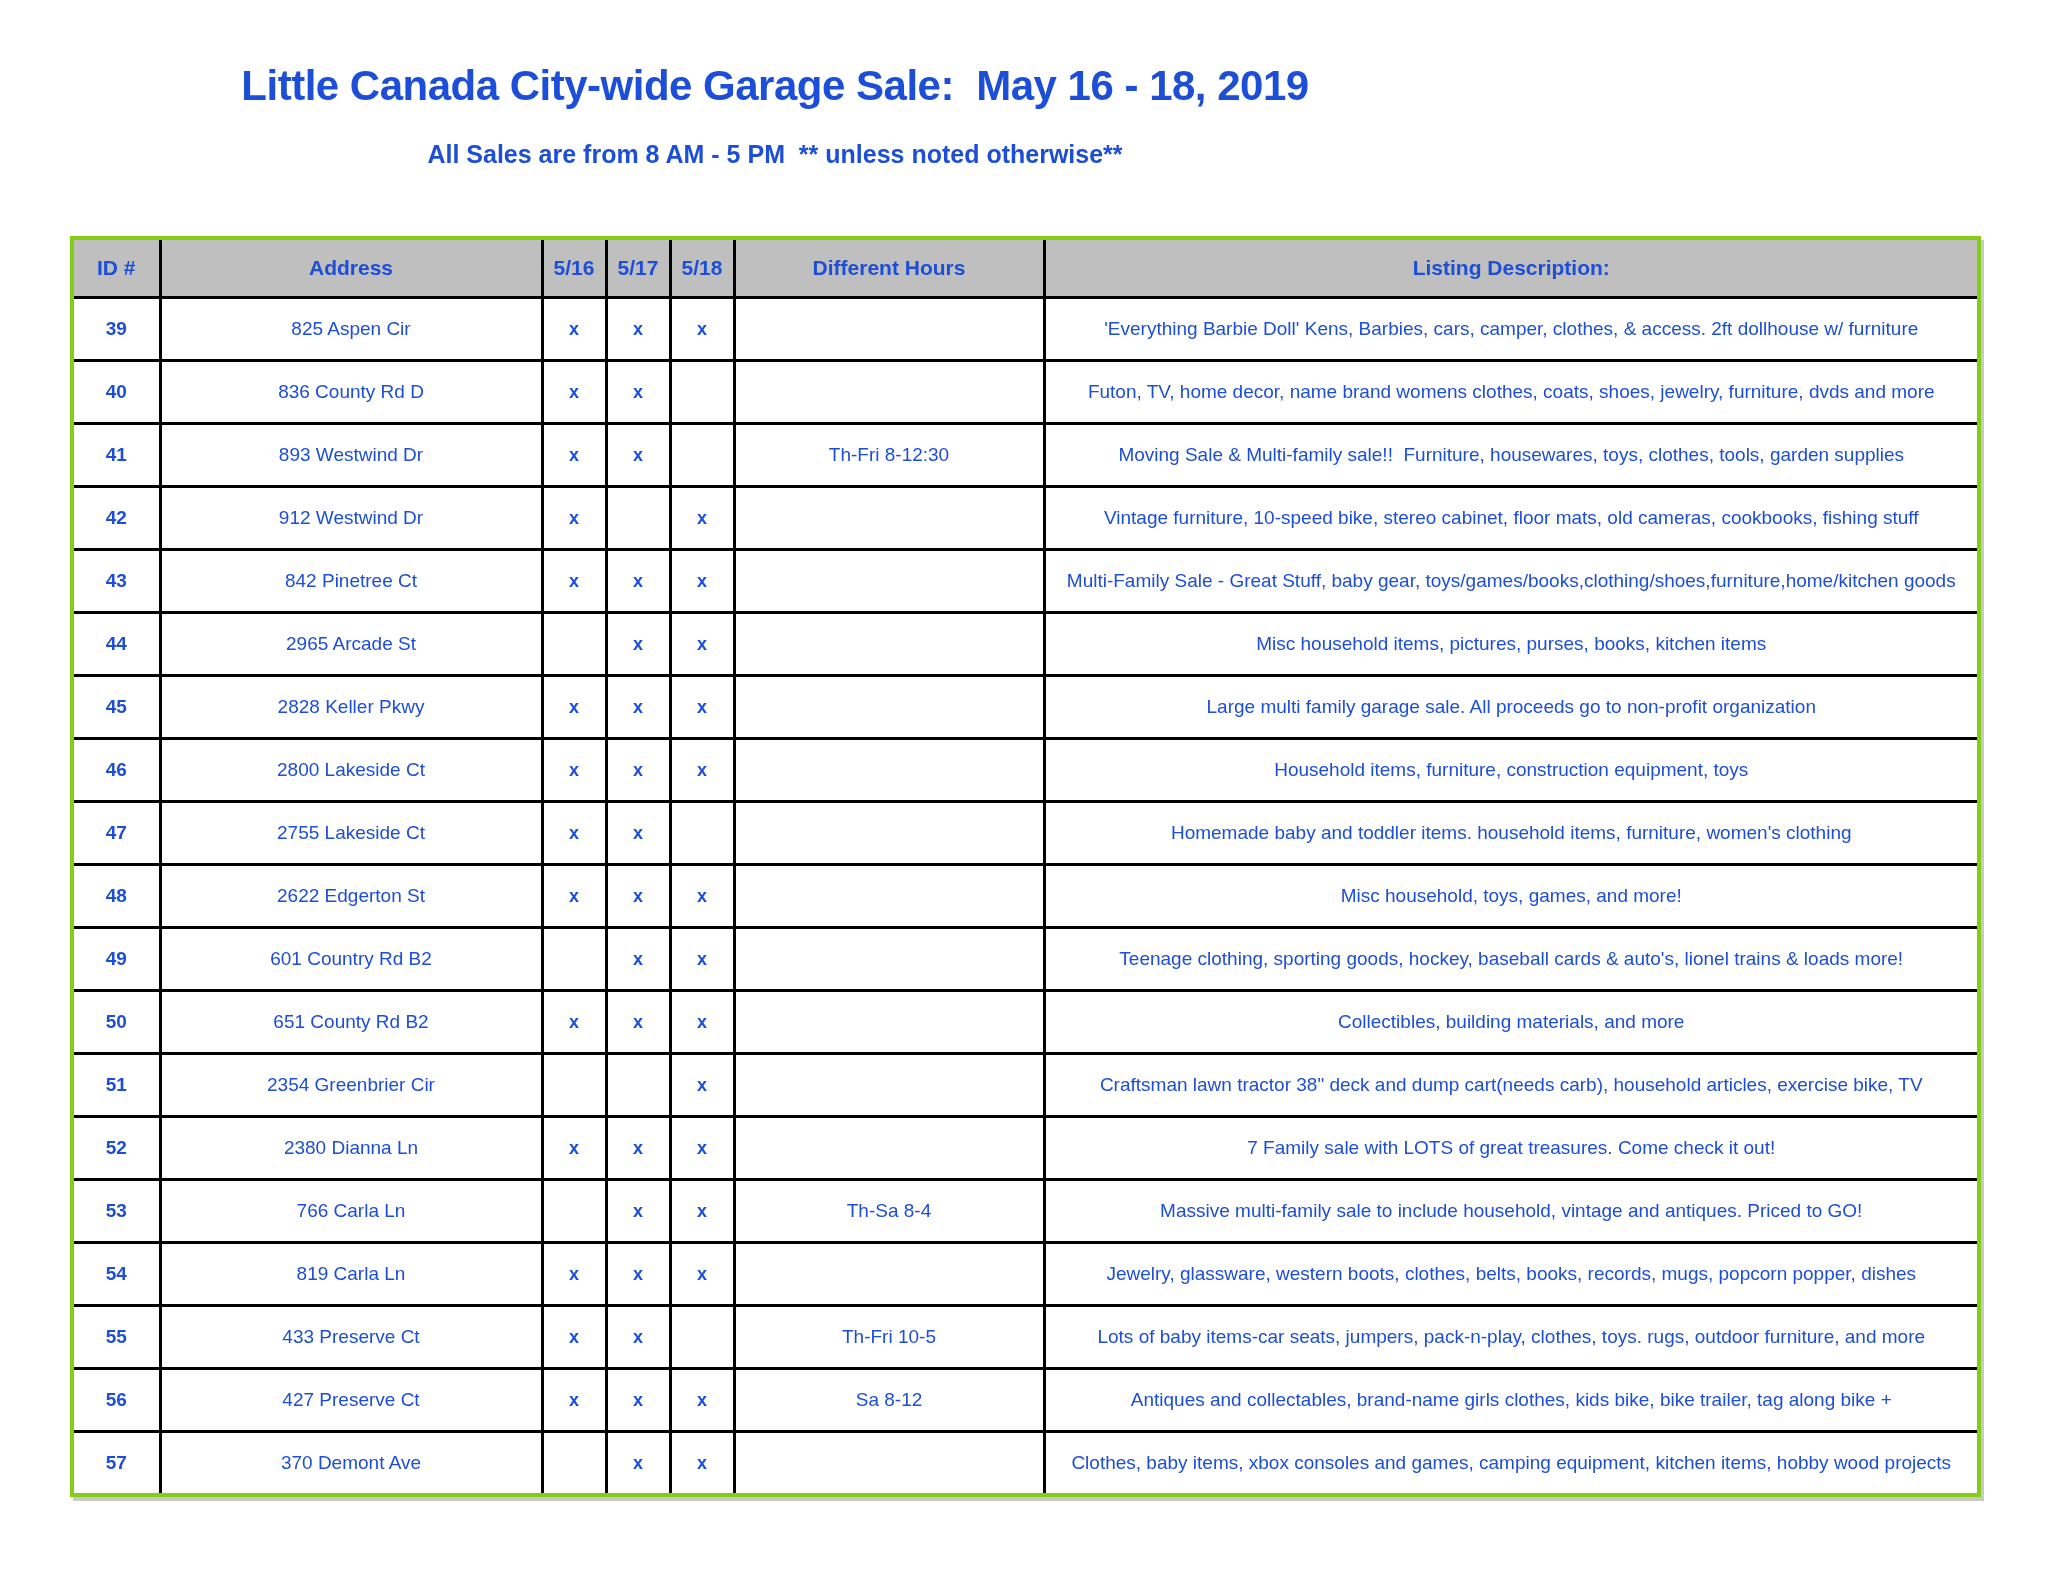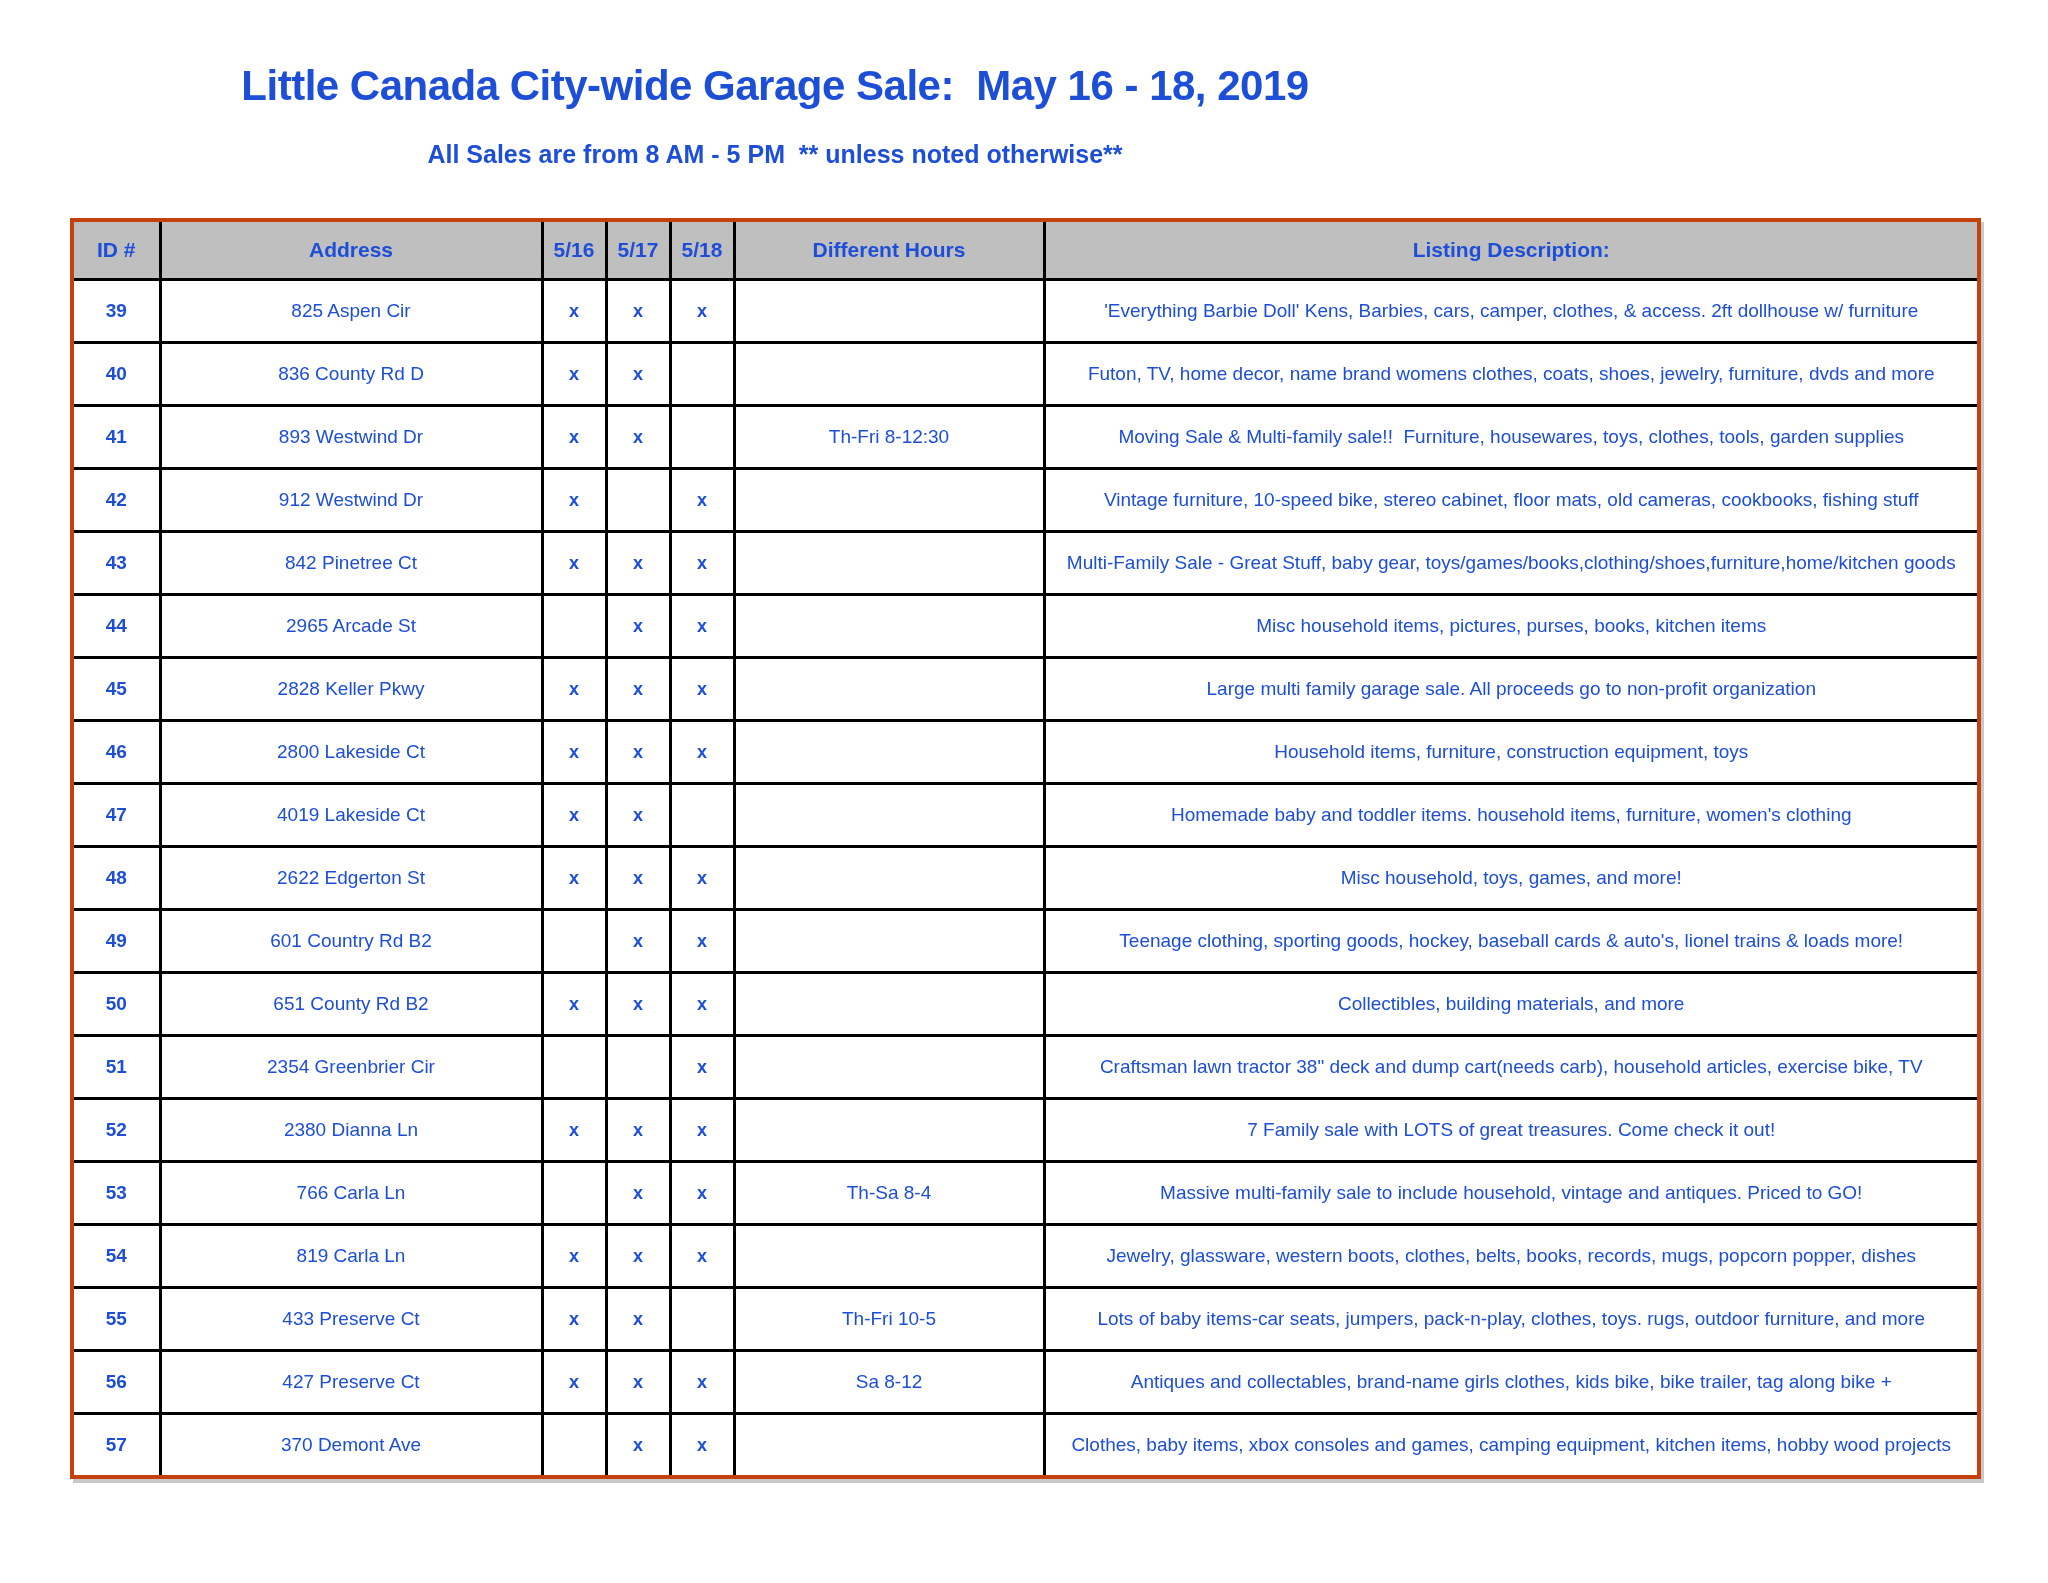--- a/index.html
+++ b/index.html
@@ -27,25 +27,25 @@
   }
   .subtitle {
     margin-top: 30px;
     font-size: 25px;
     font-weight: bold;
     white-space: pre-wrap;
   }
   table.sale {
     position: absolute;
     left: 70px;
-    top: 218px;
+    top: 236px;
     width: 1907px;
     border-collapse: collapse;
     table-layout: fixed;
-    border: 4px solid #c2410c;
+    border: 4px solid #84cc16;
     box-shadow: 3px 4px 0 #c9c9c9;
   }
   col.c-id    { width: 88px;  }
   col.c-addr  { width: 382px; }
   col.c-day   { width: 64px;  }
   col.c-hours { width: 310px; }
   col.c-desc  { width: 935px; }
   th, td {
     border-left: 3px solid #000000;
     border-top: 3px solid #000000;
@@ -167,21 +167,21 @@
       <td class="id">46</td>
       <td class="addr">2800 Lakeside Ct</td>
       <td class="chk">x</td>
       <td class="chk">x</td>
       <td class="chk">x</td>
       <td class="hours"></td>
       <td class="desc">Household items, furniture, construction equipment, toys</td>
     </tr>
         <tr>
       <td class="id">47</td>
-      <td class="addr">4019 Lakeside Ct</td>
+      <td class="addr">2755 Lakeside Ct</td>
       <td class="chk">x</td>
       <td class="chk">x</td>
       <td class="chk"></td>
       <td class="hours"></td>
       <td class="desc">Homemade baby and toddler items. household items, furniture, women's clothing</td>
     </tr>
         <tr>
       <td class="id">48</td>
       <td class="addr">2622 Edgerton St</td>
       <td class="chk">x</td>

